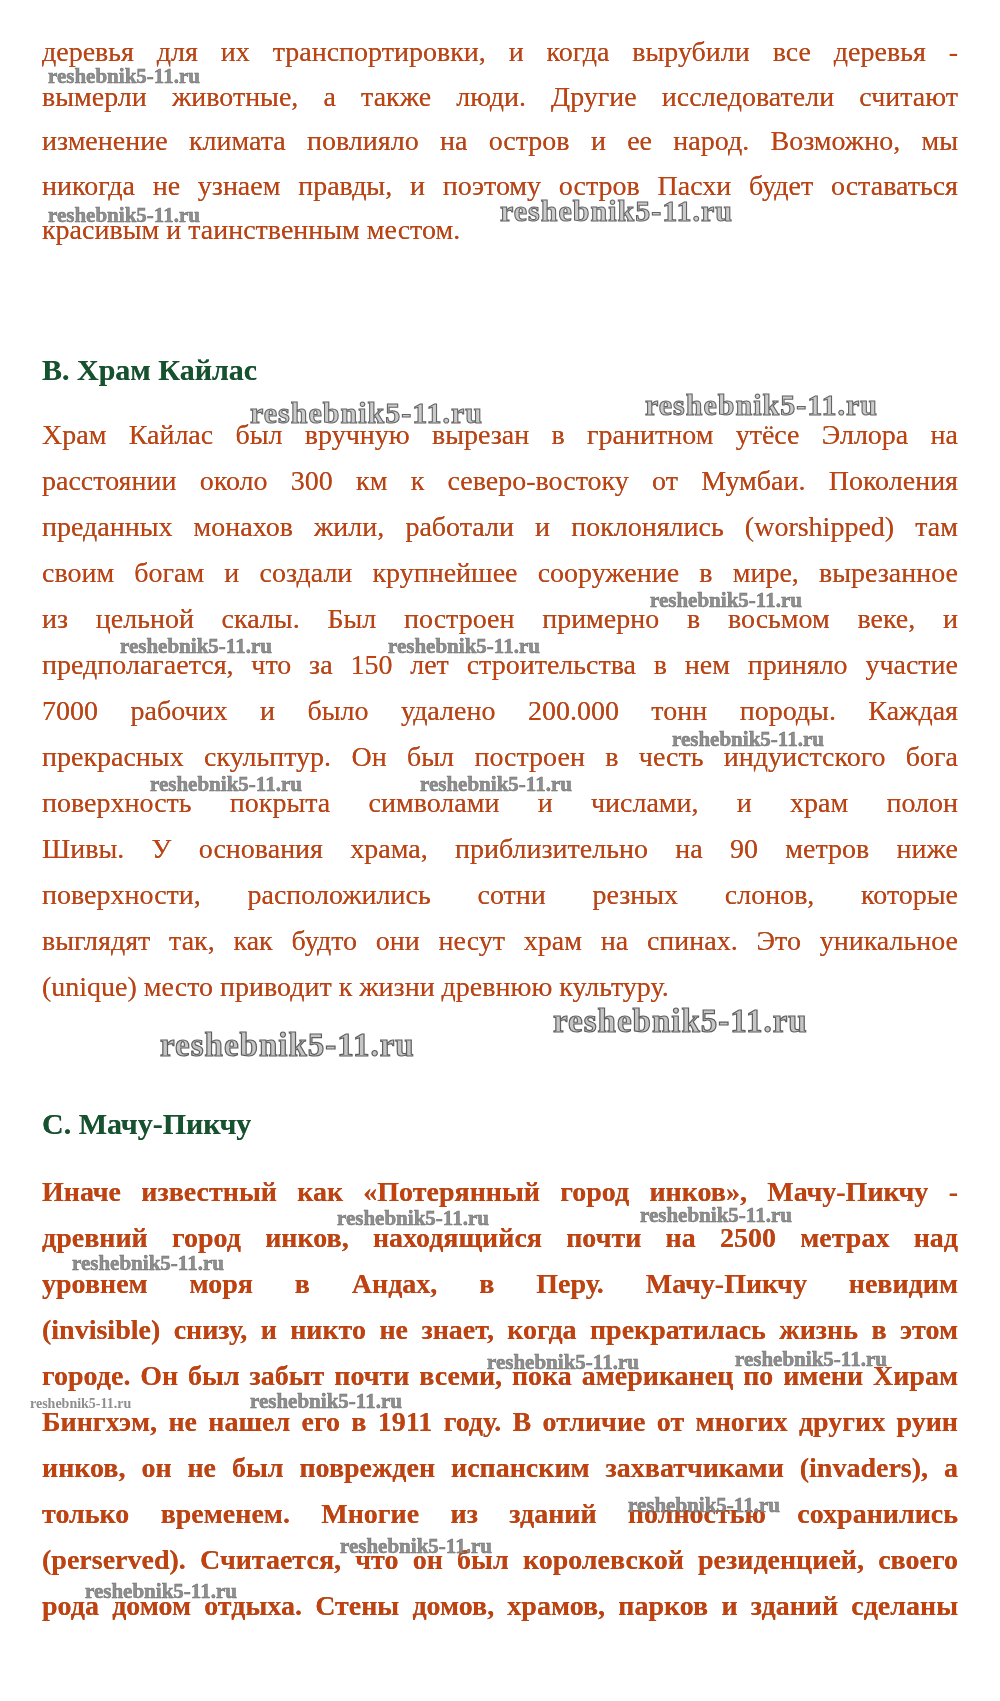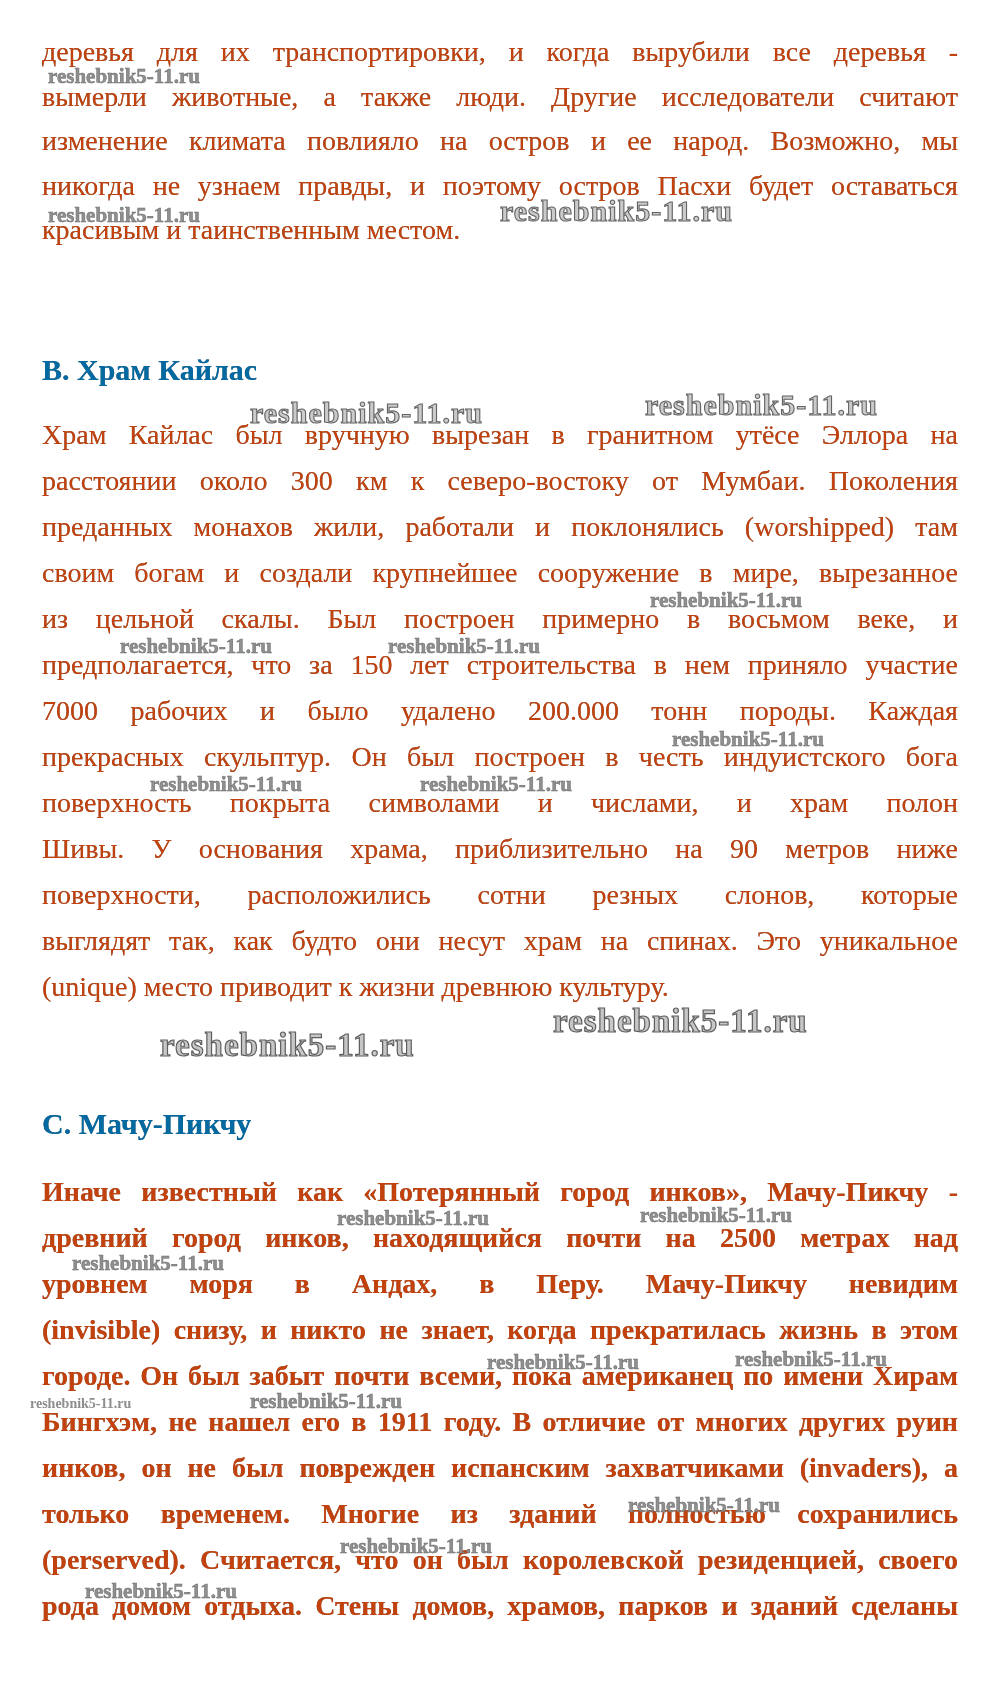--- a/index.html
+++ b/index.html
@@ -31,21 +31,21 @@
   .para-a{top:30px;}
   .para-a .line{height:44.5px;line-height:44.5px;}
   .para-b{top:412px;}
   .para-b .line{height:46px;line-height:46px;}
   .para-c{top:1169px;}
   .para-c .line{height:46px;line-height:46px;font-weight:bold;}
   .heading{
     position:absolute;
     left:42px;
     margin:0;
-    color:#0369a1;
+    color:#14532d;
     font-size:30px;
     font-weight:700;
     line-height:40px;
     text-shadow:0 0 0.6px rgba(10,10,10,0.6);
   }
   .heading-b{top:350px;}
   .heading-c{top:1104px;}
   .wm{
     position:absolute;
     font-family:"Liberation Serif", serif;

